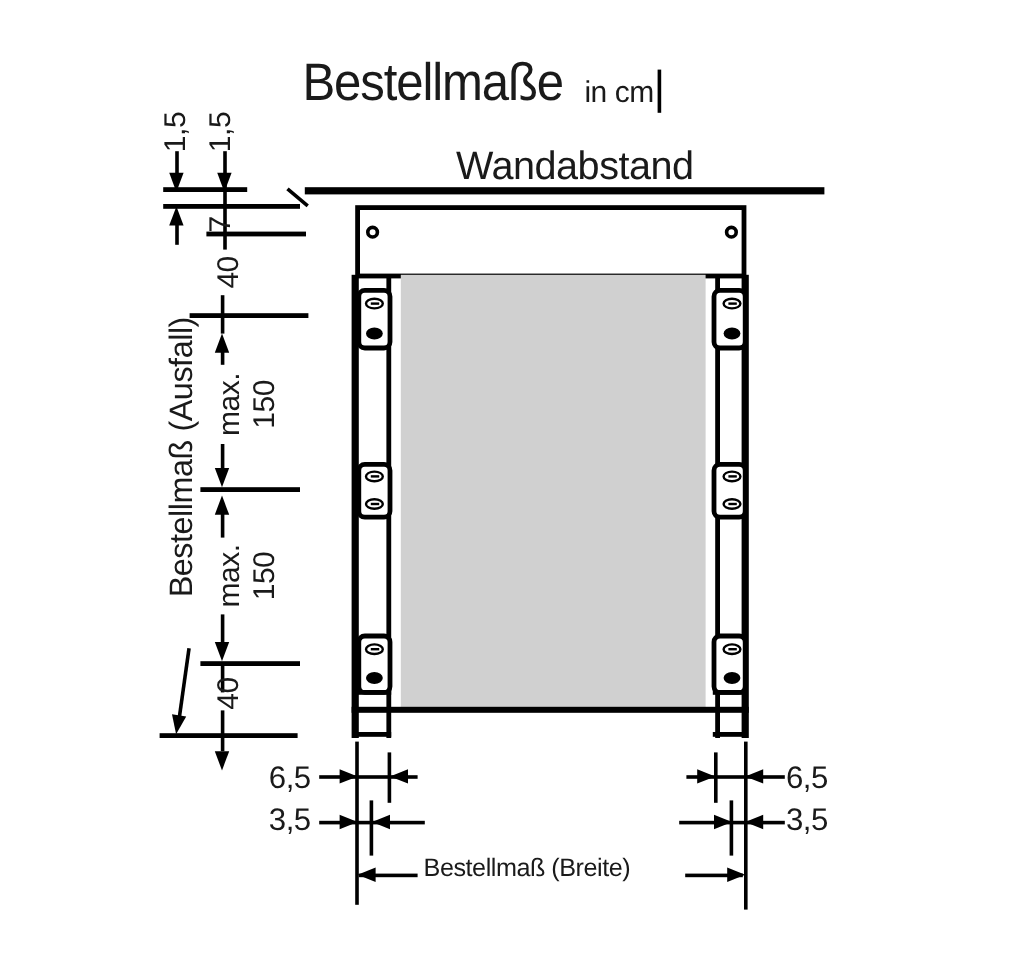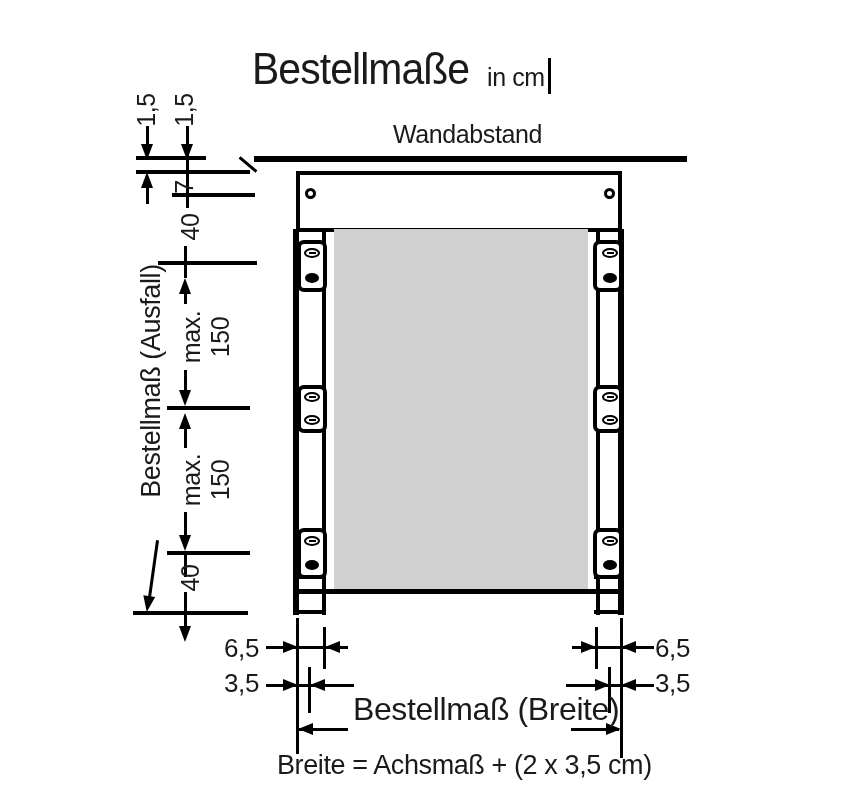--- a/index.html
+++ b/index.html
@@ -25,21 +25,21 @@
 </style>
 </head>
 <body>
 
 <div id="canvas">
 
   <div class="txt" style="left:252px;top:46px;font-size:44px;letter-spacing:-1px;transform:scaleX(0.93);transform-origin:left top;">Bestellmaße</div>
   <div class="txt" style="left:487px;top:64px;font-size:25px;">in cm</div>
   <div class="ln" style="left:548px;top:58px;width:3px;height:36px;"></div>
 
-  <div class="txt" style="left:380px;top:121px;width:162px;text-align:right;font-size:25px;">Wandabstand</div>
+  <div class="txt" style="left:380px;top:121px;width:162px;text-align:right;font-size:33px;">Wandabstand</div>
   <div class="ln" style="left:254px;top:156px;width:433px;height:6px;"></div>
   <div class="ln" style="left:237px;top:163px;width:22px;height:3px;transform:rotate(40deg);"></div>
 
   <div class="abs" style="left:296px;top:171px;width:326px;height:61px;border:4px solid #000;background:#fff;box-sizing:border-box;"></div>
   <div class="hole" style="left:305px;top:188px;"></div>
   <div class="hole" style="left:604px;top:188px;"></div>
 
   <div class="abs" style="left:334px;top:229px;width:254px;height:362px;background:#d0d0d0;"></div>
   <div class="ln" style="left:293px;top:229px;width:6px;height:386px;"></div>
   <div class="ln" style="left:322px;top:229px;width:4px;height:386px;"></div>
@@ -161,16 +161,15 @@
 
   <div class="ln" style="left:299px;top:728px;width:49px;height:3px;"></div>
   <div class="arr arr-l" style="left:298px;top:723px;"></div>
   <div class="ln" style="left:571px;top:728px;width:48px;height:3px;"></div>
   <div class="arr arr-r" style="left:606px;top:723px;"></div>
 
   <div class="txt" style="left:224px;top:635px;font-size:26px;">6,5</div>
   <div class="txt" style="left:224px;top:670px;font-size:26px;">3,5</div>
   <div class="txt" style="left:655px;top:635px;font-size:26px;">6,5</div>
   <div class="txt" style="left:655px;top:670px;font-size:26px;">3,5</div>
-  <div class="txt" style="left:353px;top:693px;font-size:32px;">Bestellmaß (Breite)</div>
-  <div class="txt" style="left:277px;top:751px;font-size:27px;">Breite = Achsmaß + (2 x 3,5 cm)</div>
+  <div class="txt" style="left:353px;top:713px;font-size:21px;">Bestellmaß (Breite)</div>
 
 </div>
 
 </body></html>

